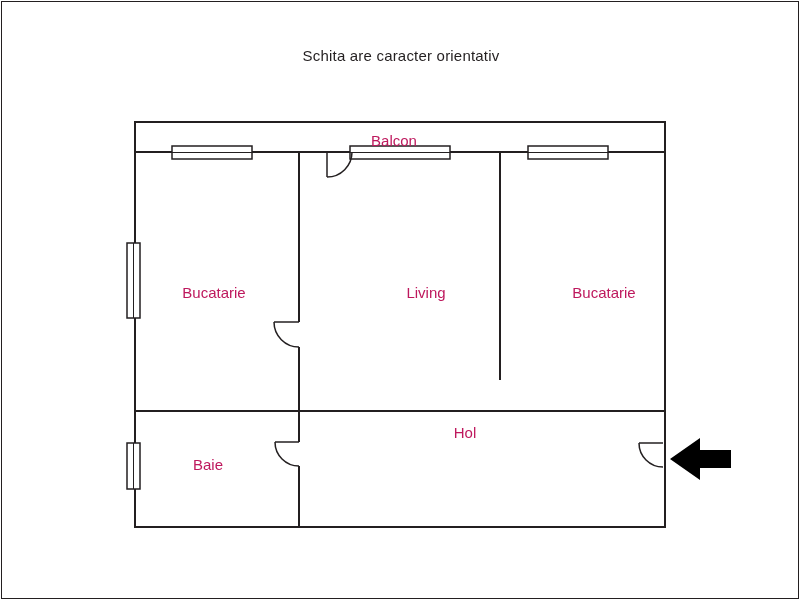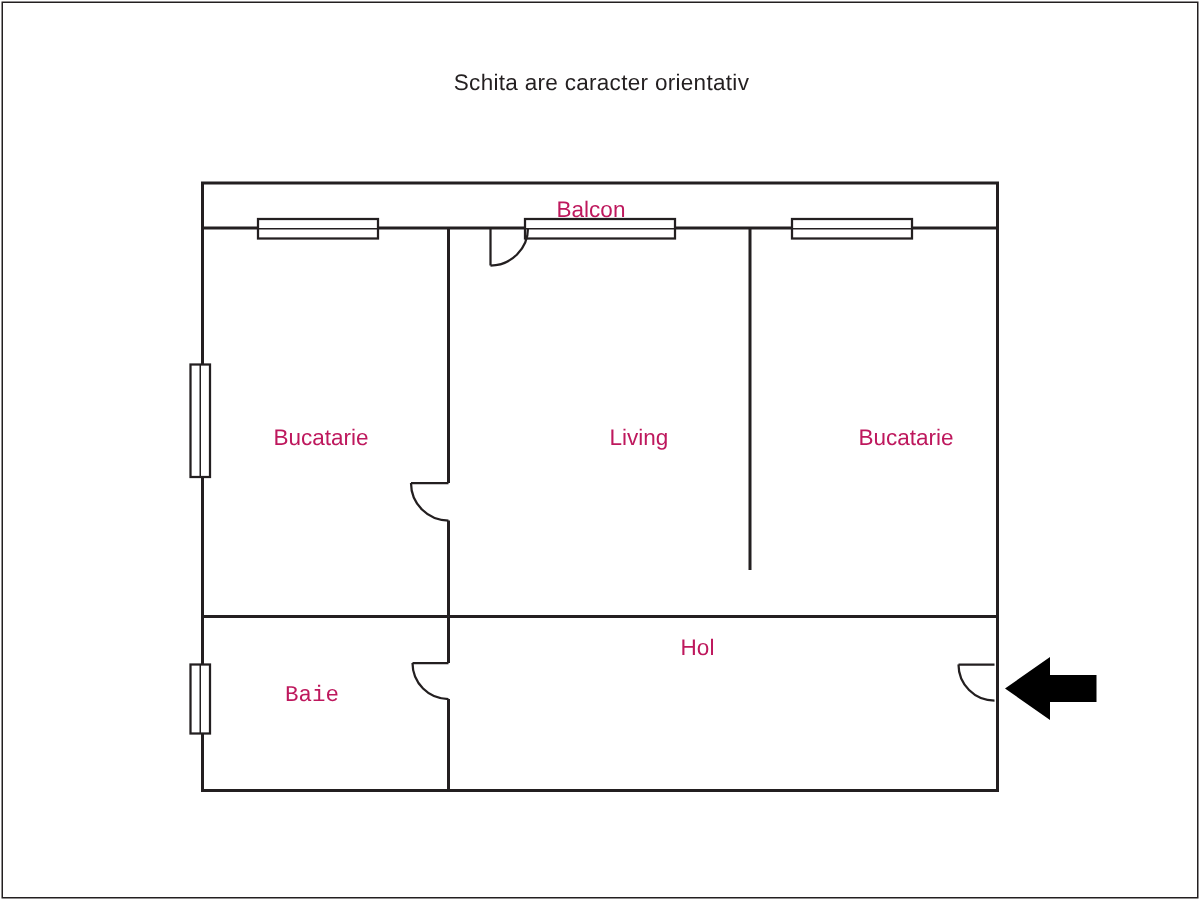--- a/index.html
+++ b/index.html
@@ -124,16 +124,16 @@
 
     <g fill="#000000" stroke="none">
       <path d="M670,459 L700,438 L700,450 L731,450 L731,468 L700,468 L700,480 Z"></path>
     </g>
   </svg>
 
   <div class="room-label" style="left:214px; top:292px;">Bucatarie</div>
   <div class="room-label" style="left:390px; top:292px;margin-left:36px;">Living</div>
   <div class="room-label" style="left:604px; top:292px;">Bucatarie</div>
   <div class="room-label" style="left:394px; top:140px;">Balcon</div>
-  <div class="room-label" style="left:208px; top:464px;font-family:Liberation Mono, monospace;">Baie</div>
+  <div class="room-label" style="left:208px; top:464px;">Baie</div>
   <div class="room-label" style="left:465px; top:432px;">Hol</div>
 
 </div>
 
 </body></html>

